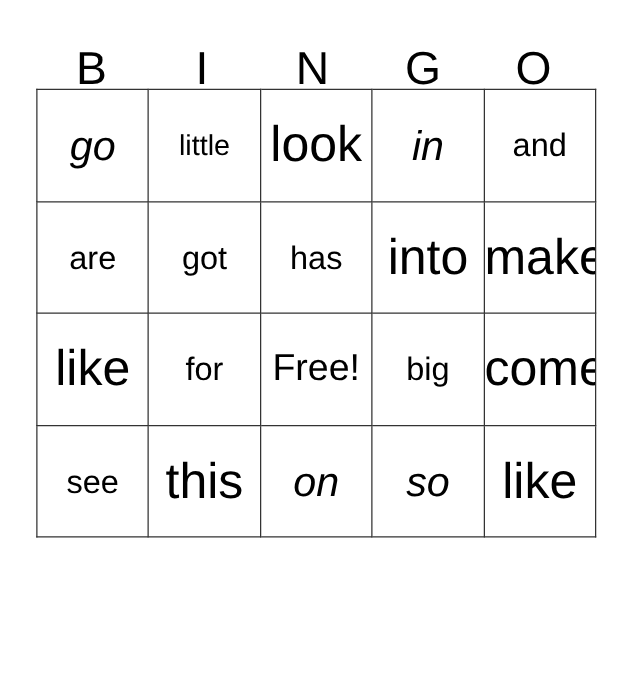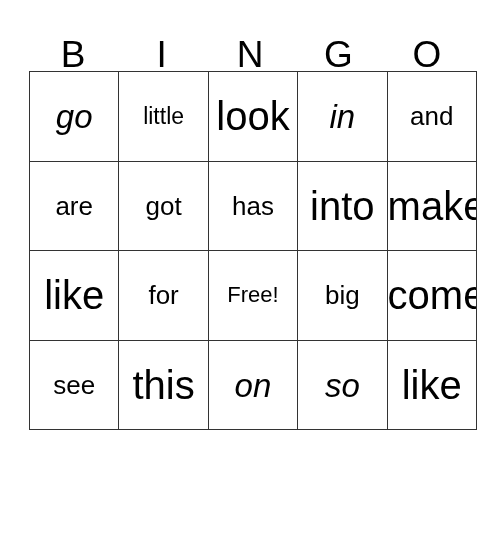--- a/index.html
+++ b/index.html
@@ -62,21 +62,21 @@
   .cell-inner {
     display: block;
     width: 100%;
     line-height: 1;
     white-space: nowrap;
   }
   
   .len-2 { font-size: 33px; font-style: italic; }
   .len-3 { font-size: 26px; }
   .len-4 { font-size: 40px; }
-  .len-5 { font-size: 22px; }
+  .len-5 { font-size: 30px; }
   .len-6 { font-size: 23px; }
 </style>
 </head>
 <body>
 
 <div id="card">
 
   <div id="header-row">
     <div class="header-cell">
       <span class="header-letter">B</span>

